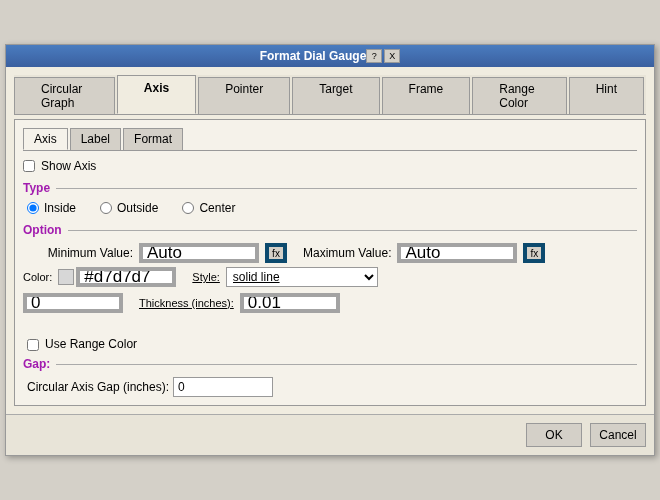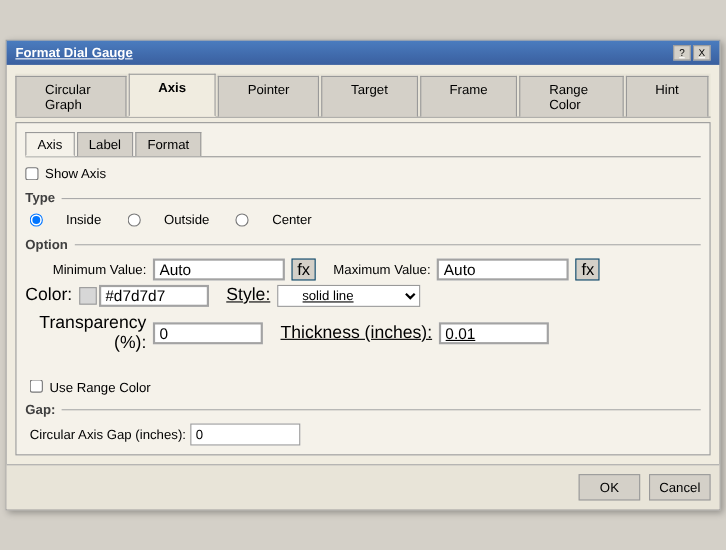--- a/index.html
+++ b/index.html
@@ -18,23 +18,22 @@
       background: #f0ece0;
       border: 1px solid #999;
       box-shadow: 2px 2px 6px rgba(0,0,0,0.3);
     }
     .title-bar {
       background: linear-gradient(to bottom, #4a7cbf, #3a5f9f);
       color: white;
       padding: 0 8px;
       display: flex;
       align-items: center;
-      justify-content: space-between;
+      justify-content: center;
       height: 22px;
-      text-decoration: underline;
     }
     .title-bar-text {
       font-size: 12px;
       font-weight: bold;
     }
     .title-bar-buttons {
       display: flex;
       gap: 2px;
     }
     .title-btn {
@@ -104,21 +103,21 @@
     }
     
     .checkbox-row {
       display: flex;
       align-items: center;
       gap: 6px;
       margin-bottom: 8px;
     }
     
     .section-label {
-      color: #404040;
+      color: #a21caf;
       font-size: 12px;
       font-weight: bold;
       margin-bottom: 4px;
     }
     .section-divider {
       display: flex;
       align-items: center;
       margin-bottom: 6px;
       margin-top: 4px;
     }
@@ -135,49 +134,49 @@
     
     .radio-group {
       display: flex;
       gap: 24px;
       margin-bottom: 8px;
       padding-left: 4px;
     }
     .radio-item {
       display: flex;
       align-items: center;
-      gap: 21px;
+      gap: 5px;
       justify-content: space-between;
     }
     
     .form-row {
       display: flex;
       align-items: center;
       margin-bottom: 4px;
       gap: 6px;
     }
     .form-label {
       width: 110px;
       text-align: right;
       font-size: 12px;
     }
     .form-input {
       width: 120px;
       height: 20px;
-      border: 2px solid #a3a3a3;
+      border: 4px solid #a3a3a3;
       background: white;
       padding: 1px 4px;
-      font-size: 14px;
+      font-size: 17px;
     }
     .fx-btn {
       width: 22px;
       height: 20px;
       background: #d4d0c8;
-      border: 1px solid #0c4a6e;
-      font-size: 15px;
+      border: 4px solid #0c4a6e;
+      font-size: 10px;
       cursor: pointer;
       display: flex;
       align-items: center;
       justify-content: center;
     }
     
     .form-row-2col {
       display: flex;
       align-items: center;
       gap: 16px;
@@ -188,48 +187,48 @@
       align-items: center;
       gap: 6px;
     }
     .col-right {
       display: flex;
       align-items: center;
       gap: 6px;
       text-decoration: underline;
     }
     .col-label {
-      font-size: 16px;
+      font-size: 11px;
     }
     
     .color-swatch {
       width: 16px;
       height: 16px;
       border: 1px solid #999;
       display: inline-block;
       vertical-align: middle;
     }
     .color-input-group {
       display: flex;
       align-items: center;
       gap: 2px;
     }
     
     .form-select {
       height: 20px;
       border: 1px solid #999;
       background: white;
       font-size: 12px;
-      width: 130px;
-      padding: 0 18px;
+      width: 152px;
+      padding: 0 2px;
     }
     
     .use-range-row {
       display: flex;
-      align-items: flex-start;
+      align-items: flex-end;
       gap: 6px;
       margin-bottom: 6px;
       padding-left: 4px;
       margin-top: 24px;
     }
     
     .gap-row {
       display: flex;
       align-items: center;
       gap: 4px;
@@ -362,21 +361,20 @@
           <select class="form-select">
             <option>solid line</option>
             <option>dashed line</option>
             <option>dotted line</option>
           </select>
         </div>
       </div>
 
       <div class="form-row-2col">
         <div class="col-left">
-          <span class="col-label transparency-label">Transparency (%):</span>
           <input class="form-input" type="text" style="width: 100px;" value="0">
         </div>
         <div class="col-right">
           <span class="col-label">Thickness (inches):</span>
           <input class="form-input" type="text" style="width: 100px;" value="0.01">
         </div>
       </div>
 
       <div class="use-range-row">
         <input type="checkbox" style="">

